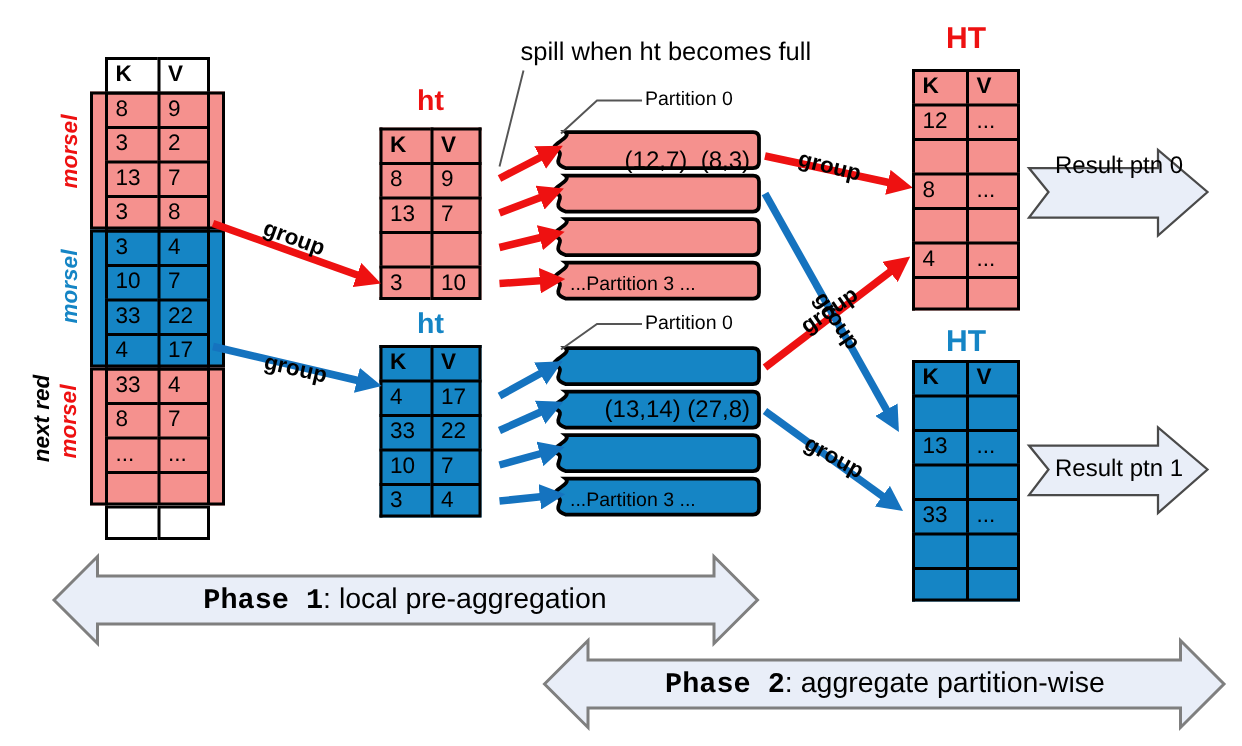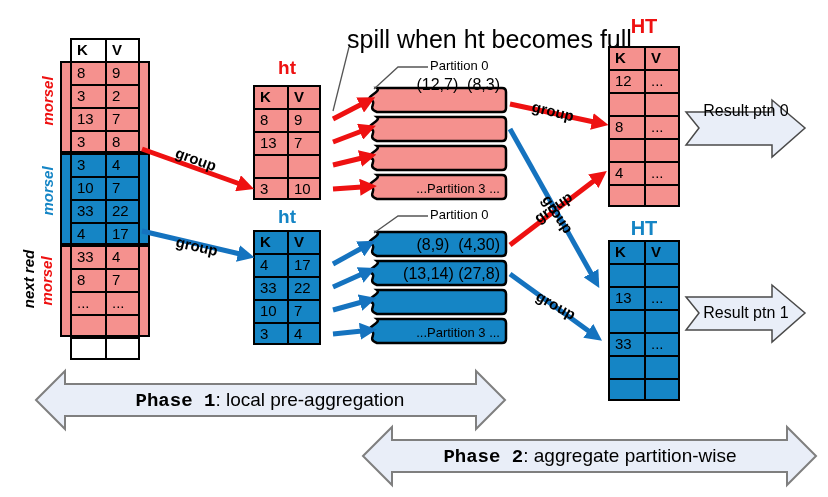--- a/index.html
+++ b/index.html
@@ -18,25 +18,25 @@
   .cb{border-bottom:2px solid #000;}
   .hd{font-weight:bold;}
   .wbg{background:#fff;}
   .rot{position:absolute;transform:translate(-50%,-50%) rotate(-90deg);white-space:nowrap;
        font-weight:bold;font-style:italic;font-size:15px;}
   .red{color:#EE1111;}
   .blu{color:#1585C5;}
   .tlabel{position:absolute;font-weight:bold;font-size:19px;text-align:center;}
   .ptext{position:absolute;left:380px;width:120px;font-size:16px;text-align:right;
          white-space:pre;padding-right:6px;line-height:20px;}
-  .psmall{text-align:right;font-size:13px;padding-right:0;}
+  .psmall{text-align:left;font-size:13px;padding-right:0;}
   .callout{position:absolute;font-size:13px;}
   .group{position:absolute;font-weight:bold;font-size:15px;white-space:nowrap;
          transform:translate(-50%,-50%) rotate(var(--r,0deg));}
-  .note{position:absolute;font-size:25px;}
+  .note{position:absolute;font-size:17px;}
   .rtext{position:absolute;width:118px;text-align:center;font-size:16px;}
   .phtext{position:absolute;width:380px;text-align:center;font-size:19px;}
   .phtext b{font-weight:bold;font-family:Liberation Mono, monospace;}
 </style>
 </head>
 <body>
 
 <div class="stage">
 
   <div class="band pink" style="top:61px;height:92px;"></div>
@@ -198,25 +198,24 @@
     <div class="cell cr"></div>
     <div class="cell">33</div>
     <div class="cell cr">...</div>
     <div class="cell"></div>
     <div class="cell cr"></div>
     <div class="cell cb"></div>
     <div class="cell cr cb"></div>
   </div>
 
   <div class="callout" style="left:430px;top:58px;">Partition 0</div>
-  <div class="ptext" style="top:75px;">(12,7)  (8,3)</div>
+  <div class="ptext" style="top:98px;">(12,7)  (8,3)</div>
   <div class="ptext psmall" style="top:179px;">...Partition 3 ...</div>
 
   <div class="callout" style="left:430px;top:207px;">Partition 0</div>
-  <div class="ptext" style="top:235px;">(8,9)  (4,30)</div>
   <div class="ptext" style="top:264px;">(13,14) (27,8)</div>
   <div class="ptext psmall" style="top:323px;">...Partition 3 ...</div>
 
   <div class="note" style="left:347px;top:25px;">spill when ht becomes full</div>
 
   <div class="group" style="left:196px;top:159px;--r:20deg;">group</div>
   <div class="group" style="left:197px;top:246px;--r:13deg;">group</div>
   <div class="group" style="left:553px;top:111px;--r:14deg;">group</div>
   <div class="group" style="left:553px;top:207px;--r:-35deg;">group</div>
   <div class="group" style="left:558px;top:214px;--r:56deg;">group</div>

